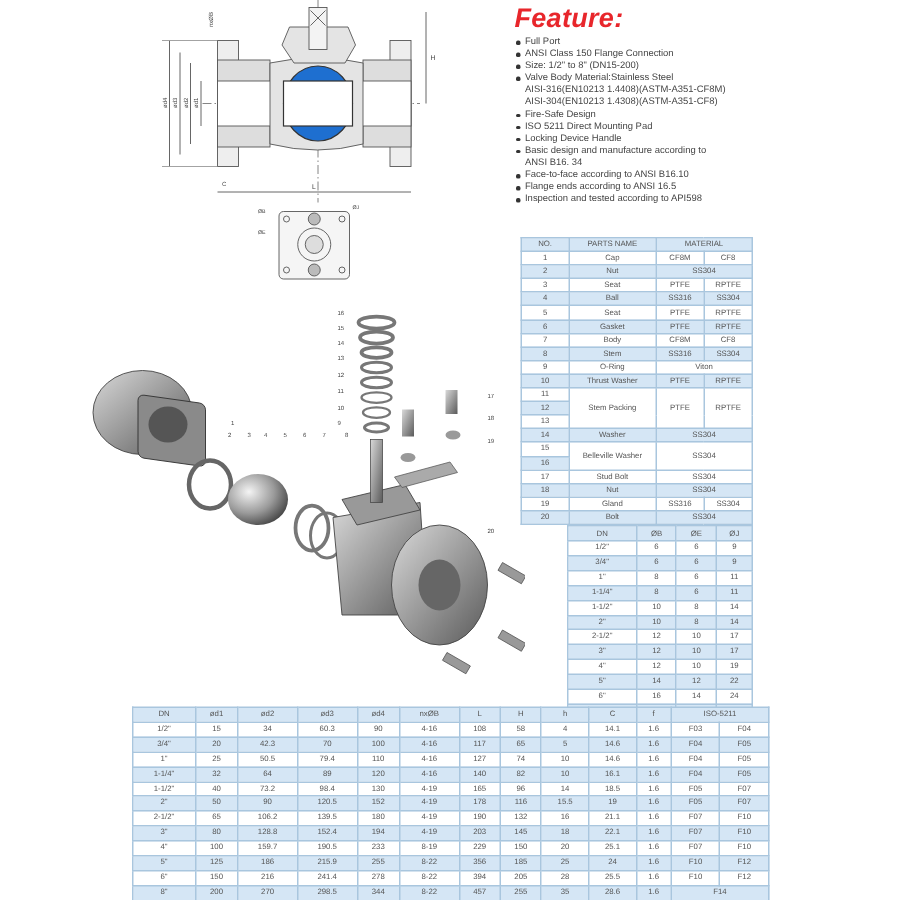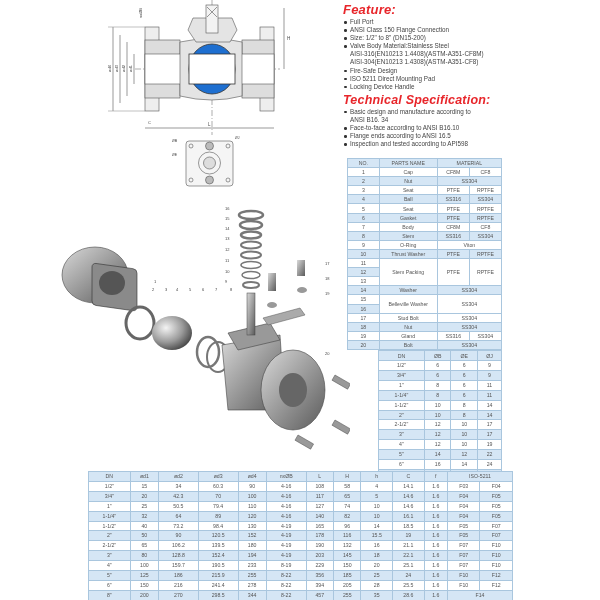--- a/index.html
+++ b/index.html
@@ -2,21 +2,21 @@
 <html><head>
 <meta charset="utf-8">
 <style>
   html, body { margin: 0; padding: 0; background: #ffffff; }
   body { width: 600px; height: 600px; position: relative; overflow: hidden;
          font-family: "Liberation Sans", sans-serif; color: #333; }
   .abs { position: absolute; }
 
   
   .feat { left: 343px; top: 0; width: 255px; }
-  .feat h2 { margin: 2px 0 1px 0; font-size: 13px; font-style: italic; font-weight: bold;
+  .feat h2 { margin: 2px 0 1px 0; font-size: 18px; font-style: italic; font-weight: bold;
              color: #e8262b; letter-spacing: 0.2px; }
   .feat ul { list-style: none; margin: 0; padding: 0; }
   .feat li { font-size: 6.3px; line-height: 8.1px; color: #444; padding-left: 7px; position: relative; }
   .feat li.bul::before { content: ""; position: absolute; left: 1px; top: 3px; width: 2.5px; height: 2.5px;
                          background: #333; border-radius: 50%; }
   .feat li.cont { padding-left: 7px; }
   .feat h2.tech { margin-top: 2px; font-size: 12.5px; }
 
   table { border-collapse: collapse; position: absolute; }
   td, th { font-size: 5.2px; text-align: center; color: #555; font-weight: normal;
@@ -185,21 +185,20 @@
     <li class="bul">Full Port</li>
     <li class="bul">ANSI Class 150 Flange Connection</li>
     <li class="bul">Size: 1/2" to 8" (DN15-200)</li>
     <li class="bul">Valve Body Material:Stainless Steel</li>
     <li class="cont">AISI-316(EN10213 1.4408)(ASTM-A351-CF8M)</li>
     <li class="cont">AISI-304(EN10213 1.4308)(ASTM-A351-CF8)</li>
     <li class="bul">Fire-Safe Design</li>
     <li class="bul">ISO 5211 Direct Mounting Pad</li>
     <li class="bul">Locking Device Handle</li>
   </ul>
-  <h2 class="tech">Technical Specification:</h2>
   <ul>
     <li class="bul">Basic design and manufacture according to</li>
     <li class="cont">ANSI B16. 34</li>
     <li class="bul">Face-to-face according to ANSI B16.10</li>
     <li class="bul">Flange ends according to ANSI 16.5</li>
     <li class="bul">Inspection and tested according to API598</li>
   </ul>
 </div>
 
 <table id="parts">

